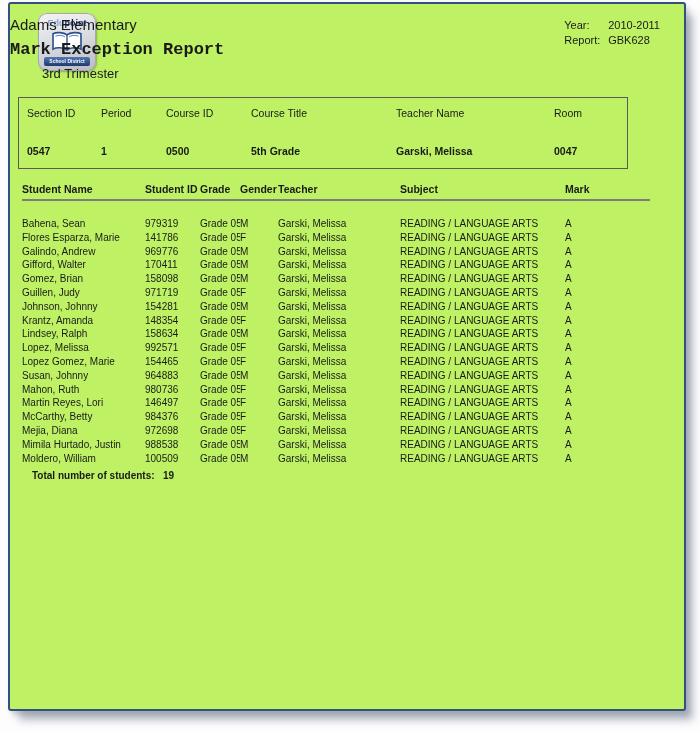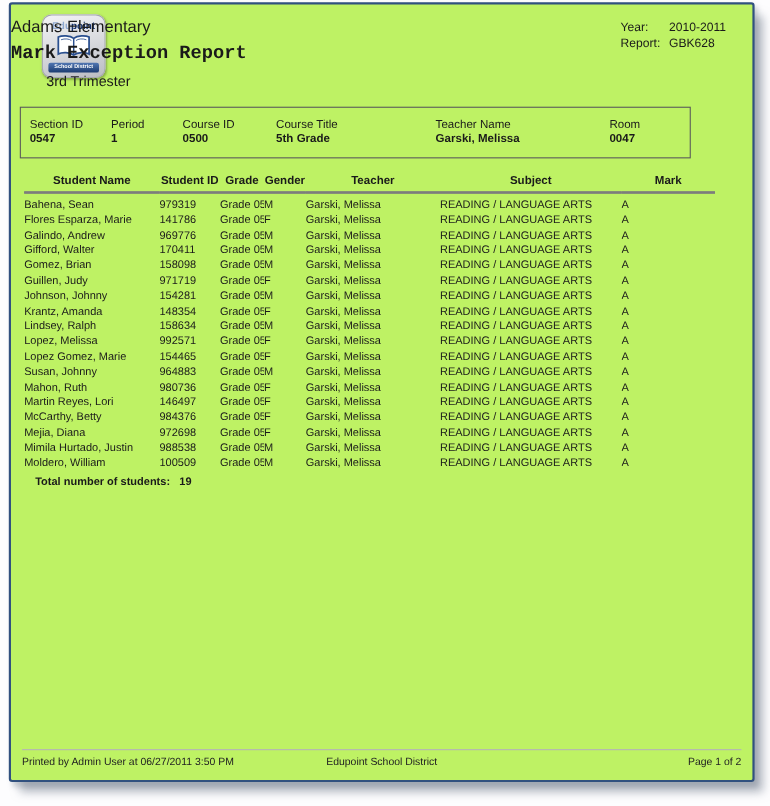--- a/index.html
+++ b/index.html
@@ -44,38 +44,38 @@
   .meta { position:absolute; right:24px; top:15px; font-size:11px; }
   .meta-row { display:flex; margin-bottom:3px; }
   .meta-label { width:44px; }
 
   
   .section-box {
     margin-left:8px; width:610px; margin-top:3px;
     border:1px solid #5a5a5a;
     display:grid;
     grid-template-columns:74px 65px 85px 145px 158px 1fr;
-    padding:9px 0 11px 8px; row-gap:1px;
+    padding:9px 0 11px 8px; row-gap:26px;
     font-size:10.5px;
   }
   .si-value { font-weight:bold; }
 
   
   .tbl-wrap { margin:14px 0 0 12px; }
   table { border-collapse:collapse; table-layout:fixed; width:628px; }
   th {
-    text-align:center; font-size:10.5px; font-weight:bold;
+    text-align:left; font-size:10.5px; font-weight:bold;
     padding:0 0 4px 0; border-bottom:2px solid #7d7d7d;
     white-space:nowrap; overflow:hidden;
   }
   td {
     font-size:10px; line-height:13.8px; height:13.8px; padding:0;
     white-space:nowrap; overflow:hidden;
   }
-  tbody tr:first-child td { padding-top:4px; }
+  tbody tr:first-child td { padding-top:16px; }
 
   .total {
     margin:5px 0 0 10px; font-size:10px; font-weight:bold; display:flex;
   }
   .total-label { width:131px; }
 
   
   .footer {
     position:absolute; left:10px; right:10px; bottom:11px;
     border-top:1px solid #b5b5b5; padding-top:5px;
@@ -322,19 +322,14 @@
           </tr>
         </tbody>
     </table>
 
     <div class="total">
       <span class="total-label">Total number of students:</span>
       <span>19</span>
     </div>
   </div>
 
-  <div class="footer">
-    <span class="f-left">Printed by Admin User at 06/27/2011 3:50 PM</span>
-    <span class="f-center">Edupoint School District</span>
-    <span class="f-right">Page 1 of 2</span>
-  </div>
 
 </div>
 
 </body></html>

